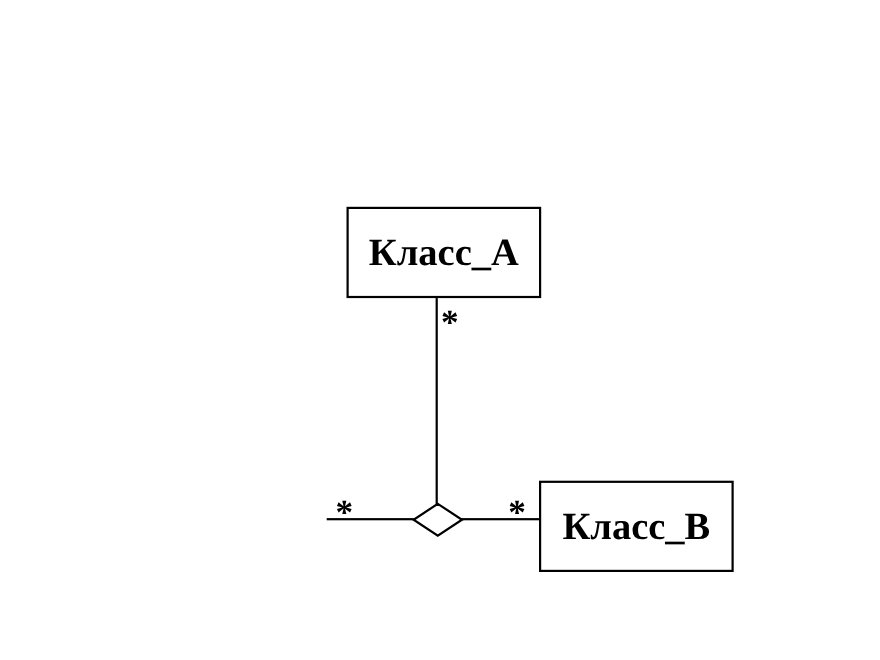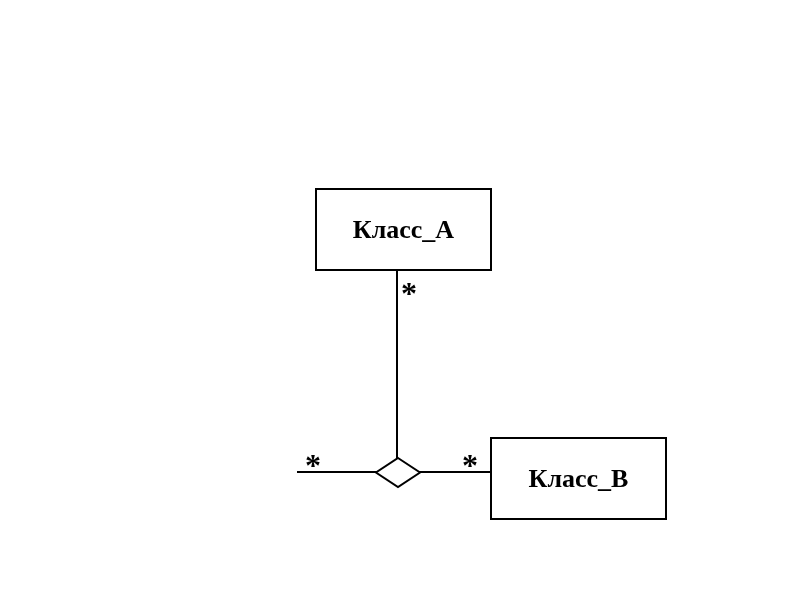--- a/index.html
+++ b/index.html
@@ -19,21 +19,21 @@
     position: absolute;
     box-sizing: border-box;
     border: 2px solid #000000;
     background: #ffffff;
     display: flex;
     align-items: center;
     justify-content: center;
   }
   .class-label {
     font-weight: bold;
-    font-size: 26px;
+    font-size: 35px;
     color: #000000;
     white-space: nowrap;
     line-height: 1;
   }
   .box-a { left: 315px; top: 188px; width: 177px; height: 83px; }
   .box-b { left: 120px; top: 436px; width: 177px; height: 84px; }
   .box-v { left: 490px; top: 437px; width: 177px; height: 83px; }
 
   .edge {
     position: absolute;

